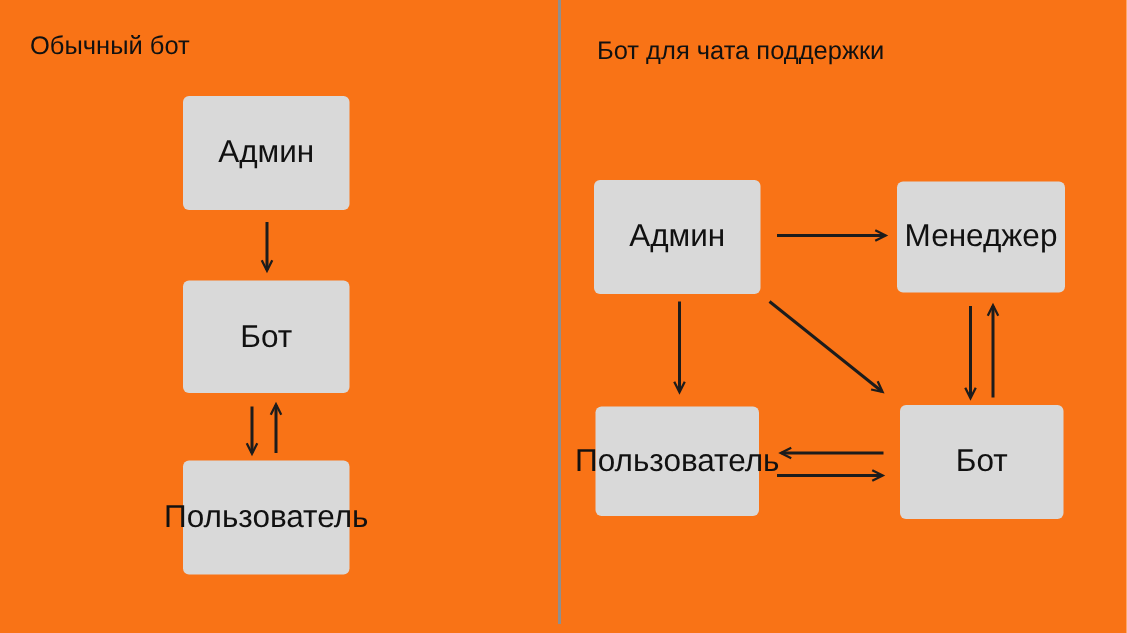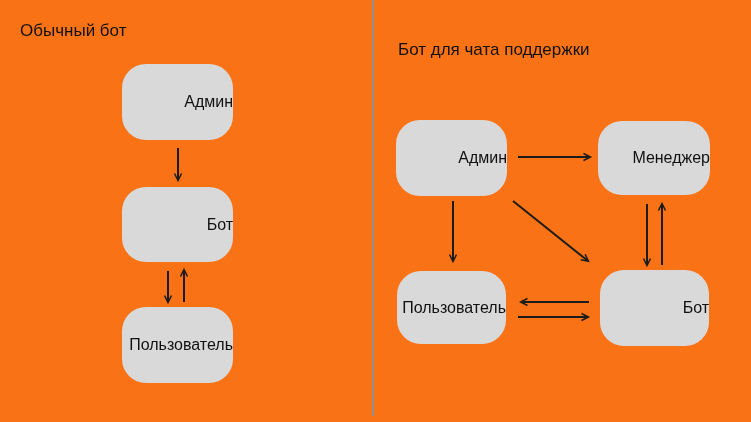--- a/index.html
+++ b/index.html
@@ -23,25 +23,25 @@
   .panel-title {
     position: absolute;
     font-size: 17px;
     line-height: 20px;
     color: #111111;
     white-space: nowrap;
   }
   .node {
     position: absolute;
     background: #d9d9d9;
-    border-radius: 24px;
+    border-radius: 4px;
     display: flex;
     align-items: center;
-    justify-content: flex-end;
-    font-size: 16px;
+    justify-content: center;
+    font-size: 21px;
     color: #111111;
     white-space: nowrap;
   }
   .arrows {
     position: absolute;
     left: 0;
     top: 0;
     width: 751px;
     height: 422px;
     pointer-events: none;
@@ -53,21 +53,21 @@
 </style>
 </head>
 <body>
 
 <div class="canvas">
 
   <div class="divider"></div>
 
   <div class="panel-title" style="left:20px; top:21px">Обычный бот</div>
 
-  <div class="panel-title" style="left:398px; top:40px">Бот для чата поддержки</div>
+  <div class="panel-title" style="left:398px; top:24px">Бот для чата поддержки</div>
 
   <div class="node" style="left:122px; top:64px; width:111px; height:76px">
     <span>Админ</span>
   </div>
   <div class="node" style="left:122px; top:187px; width:111px; height:75px">
     <span>Бот</span>
   </div>
   <div class="node" style="left:122px; top:307px; width:111px; height:76px">
     <span>Пользователь</span>
   </div>

